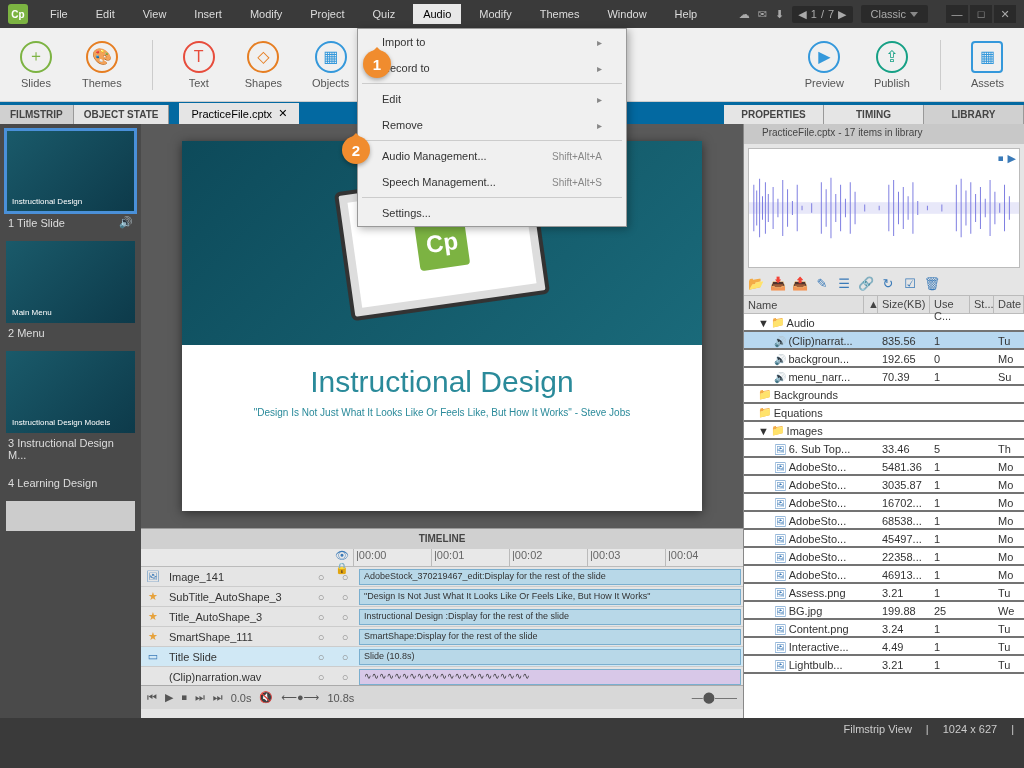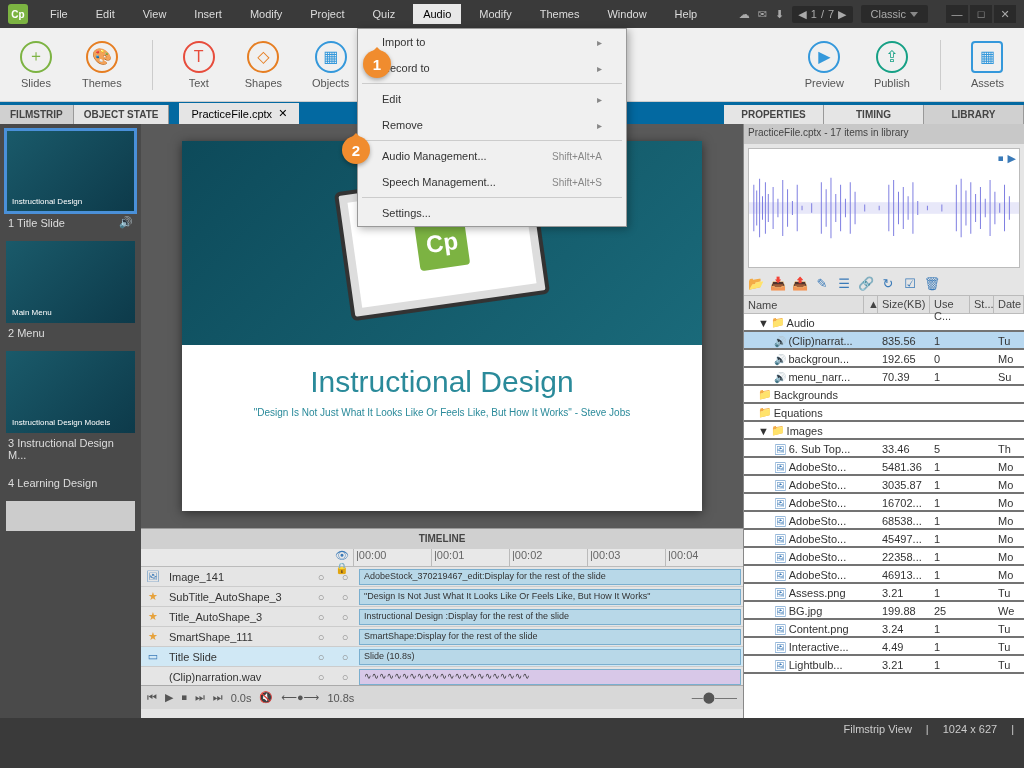--- a/index.html
+++ b/index.html
@@ -47,21 +47,21 @@
 .tl-ruler span{width:78px;border-left:1px solid #bbb;padding-left:2px}
 .tl-rows{height:118px;overflow-y:auto}
 .tl-row{height:20px;display:flex;align-items:center;border-bottom:1px solid #ccc;background:#e5e5e5}
 .tl-icon{width:24px;text-align:center;color:#3a7ab8}
 .tl-name{width:144px;padding-left:4px;color:#333;overflow:hidden;white-space:nowrap}
 .tl-eye{width:24px;text-align:center;color:#888}
 .tl-clip{flex:1;padding:1px 2px}
 .tl-bar{height:16px;background:#b8d8e8;border:1px solid #7aafcf;font-size:9px;padding:1px 4px;color:#333;overflow:hidden;white-space:nowrap}
 .tl-controls{height:24px;background:#d8d8d8;border-top:1px solid #aaa;display:flex;align-items:center;padding:0 6px;gap:8px;color:#555;font-size:10px}
 .right-panel{width:290px;background:#e5e5e5;display:flex;flex-direction:column;border-left:1px solid #888}
-.lib-header{height:20px;background:#c8c8c8;padding:3px 4px;font-size:10px;color:#444}
+.lib-header{height:20px;background:#c8c8c8;padding:3px 18px;font-size:10px;color:#444}
 .waveform{height:120px;background:#fff;margin:4px;border:1px solid #bbb;position:relative;display:flex;align-items:center;justify-content:center}
 .wave-svg{width:100%;height:70px}
 .wave-controls{position:absolute;top:3px;right:3px;display:flex;gap:4px}
 .lib-toolbar{height:24px;display:flex;align-items:center;padding:0 4px;gap:6px;border-bottom:1px solid #bbb}
 .lib-tool{width:16px;height:16px;cursor:pointer;font-size:13px;text-align:center}
 .lib-table{flex:1;overflow-y:auto;background:#fff}
 .lib-head{display:flex;background:#e0e0e0;border-bottom:1px solid #bbb;font-size:10px;color:#444;height:18px}
 .lib-head div{padding:2px 4px;border-right:1px solid #bbb}
 .lib-row{display:flex;height:18px;align-items:flex-end;font-size:10px;color:#333;border-bottom:2px solid #737373;cursor:pointer}
 .lib-row.selected{background:#b8d8f0}

